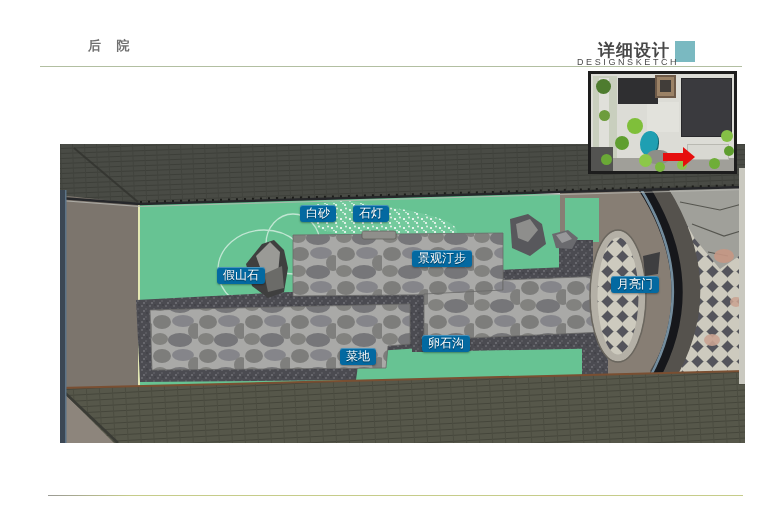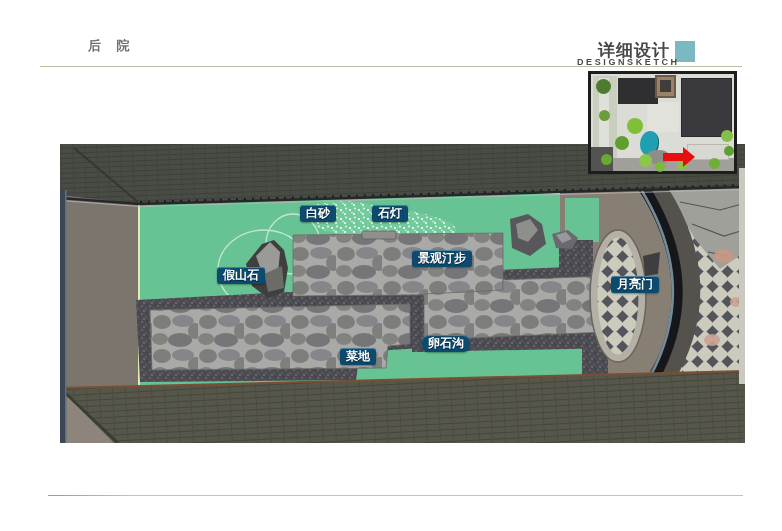--- a/index.html
+++ b/index.html
@@ -5,39 +5,39 @@
   html,body{margin:0;padding:0;background:#ffffff;}
   .page{position:relative;width:782px;height:531px;background:#ffffff;overflow:hidden;
         font-family:"Liberation Sans","DejaVu Sans",sans-serif;}
 
   
   .hdr-left{position:absolute;left:88px;top:37px;font-size:13px;letter-spacing:6px;
             color:#6f6f6f;font-weight:bold;}
   .hdr-right-title{position:absolute;left:598px;top:39px;width:72px;text-align:right;
             font-size:17px;color:#474747;font-weight:bold;letter-spacing:1px;}
   .hdr-accent{position:absolute;left:675px;top:41px;width:20px;height:21px;background:#7ab9c1;}
-  .hdr-right-sub{position:absolute;left:577px;top:57px;font-size:9px;font-weight:bold;
+  .hdr-right-sub{position:absolute;left:577px;top:57px;font-size:9px;font-weight:normal;
             color:#4a4a4a;letter-spacing:2.6px;}
   .hdr-line{position:absolute;left:40px;top:66px;width:702px;height:1px;background:#b2bfa1;}
   .ftr-line{position:absolute;left:48px;top:495px;width:695px;height:1px;
             background:linear-gradient(to right,#9a9a94,#c6cc8a 12%,#c6cc8a);}
 
   
   .plan{position:absolute;left:60px;top:144px;width:685px;height:299px;}
   .plan svg{position:absolute;left:0;top:0;}
 
-  .plan-label{position:absolute;background:#0c4a6e;color:#ffffff;font-size:12px;font-weight:bold;
+  .plan-label{position:absolute;background:#0369a1;color:#ffffff;font-size:12px;font-weight:normal;
       line-height:15px;padding:1px 6px;border-radius:3px;white-space:nowrap;
       text-shadow:0 1px 1px rgba(0,0,0,.55);box-shadow:inset 0 1px 0 rgba(255,255,255,.28),0 1px 2px rgba(0,0,0,.35);}
   .lbl-0{left:240px;top:61px;}
-  .lbl-1{left:312px;top:61px;}
+  .lbl-1{left:293px;top:61px;}
   .lbl-2{left:157px;top:123px;}
   .lbl-3{left:352px;top:106px;}
   .lbl-4{left:551px;top:132px;}
-  .lbl-5{left:362px;top:191px;border-radius:7px;}
+  .lbl-5{left:362px;top:191px;}
   .lbl-6{left:280px;top:204px;}
 
   
   .inset{position:absolute;left:588px;top:71px;width:143px;height:97px;border:3px solid #1d1d1d;
          background:#dcdcd6;z-index:6;}
   .inset div{position:absolute;}
   .in-leftstrip{left:2px;top:2px;width:24px;height:92px;background:#c9cfbe;}
   .in-lpath{left:8px;top:4px;width:10px;height:88px;background:#e0e0da;}
   .in-dtree1{left:5px;top:5px;width:15px;height:15px;background:#4e7c2f;border-radius:50%;}
   .in-dtree2{left:8px;top:36px;width:11px;height:11px;background:#6d9c3c;border-radius:50%;}

